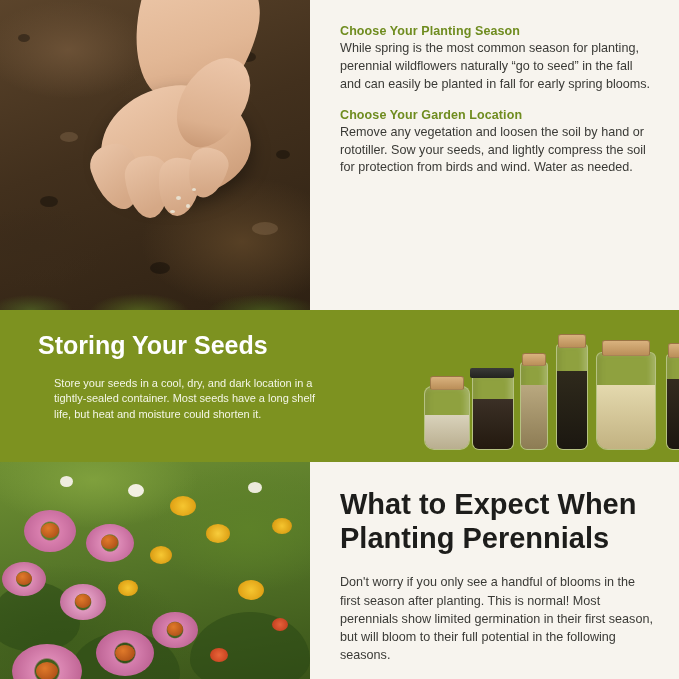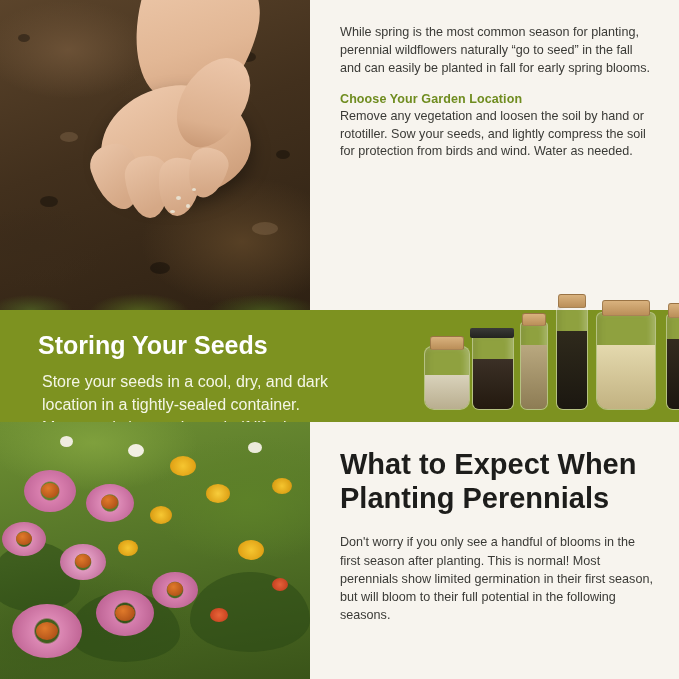--- a/index.html
+++ b/index.html
@@ -144,39 +144,39 @@
     margin: 0 0 14px 0;
     font-size: 12.6px;
     line-height: 1.42;
     color: #3a3a36;
   }
   .body-text:last-child { margin-bottom: 0; }
 
   
   .section-two {
     display: flex;
-    height: 112px;
+    height: 152px;
     background: #7d9220;
     align-items: stretch;
   }
   .section-two-text {
     width: 360px;
     padding: 22px 20px 18px 38px;
     box-sizing: border-box;
   }
   .section-two-text h2 {
     margin: 0 0 10px 0;
     font-size: 25px;
     line-height: 1.1;
     font-weight: bold;
     color: #ffffff;
   }
   .section-two-text p {
-    margin: 4px;
-    font-size: 16px;
+    margin: 16px;
+    font-size: 11px;
     line-height: 1.45;
     color: #f4f6e6;
   }
   .jars {
     flex: 1;
     position: relative;
   }
   .jar {
     position: absolute;
     bottom: 14px;
@@ -292,20 +292,21 @@
       </div>
 
       <div class="seed-drop" style="left:176px; top:196px; width:5px; height:4px;"></div>
       <div class="seed-drop" style="left:186px; top:204px; width:4px; height:4px;"></div>
       <div class="seed-drop" style="left:170px; top:210px; width:5px; height:3px;"></div>
       <div class="seed-drop" style="left:192px; top:188px; width:4px; height:3px;"></div>
     </div>
 
     <div class="section-one-text">
 
+      <p class="subhead">Choose Your Planting Season</p>
       <p class="body-text">While spring is the most common season for planting, perennial wildflowers naturally “go to seed” in the fall and can easily be planted in fall for early spring blooms.</p>
 
       <p class="subhead">Choose Your Garden Location</p>
 
       <p class="body-text">Remove any vegetation and loosen the soil by hand or rototiller. Sow your seeds, and lightly compress the soil for protection from birds and wind. Water as needed.</p>
     </div>
   </div>
 
   <div class="section-two">
     <div class="section-two-text">

